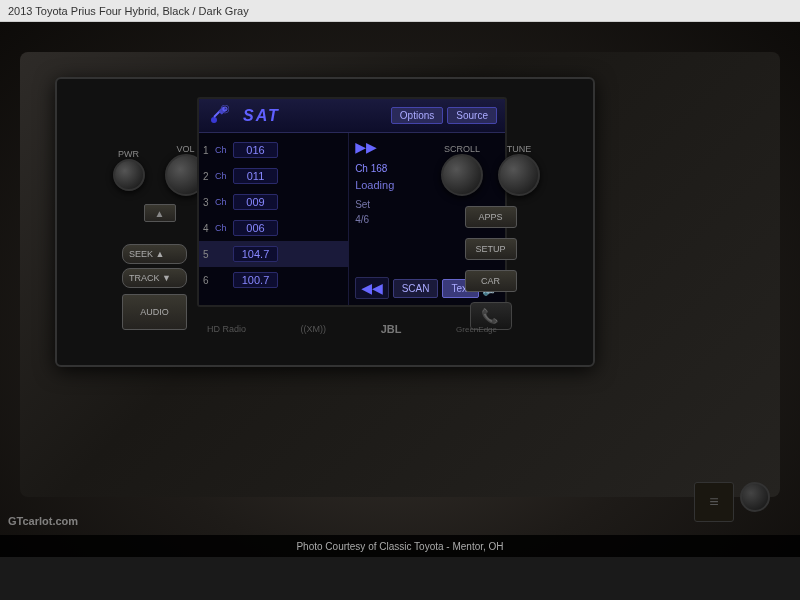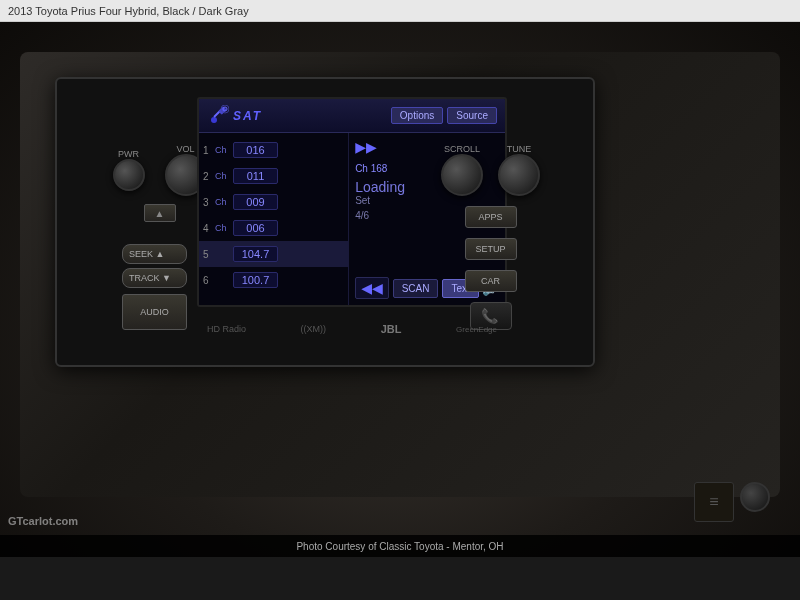--- a/index.html
+++ b/index.html
@@ -97,25 +97,26 @@
       align-items: center;
       gap: 4px;
     }
 
     .sat-icon {
       width: 22px;
       height: 22px;
     }
 
     .sat-text {
-      font-size: 12px;
+      font-size: 16px;
       font-weight: bold;
       color: #6060ff;
       letter-spacing: 2px;
       font-style: italic;
+      margin-left: 10px;
     }
 
     .header-buttons {
       margin-left: auto;
       display: flex;
       gap: 4px;
     }
 
     .header-btn {
       background: #2a2a5a;
@@ -192,21 +193,22 @@
     }
 
     .current-ch {
       color: #8888ff;
       font-size: 10px;
       margin-bottom: 5px;
     }
 
     .loading-text {
       color: #7777dd;
-      font-size: 14px;
+      font-size: 11px;
+      margin-bottom: 8px;
     }
 
     .set-info {
       color: #7777aa;
       font-size: 10px;
       margin-bottom: 4px;
     }
 
     
     .action-buttons {

